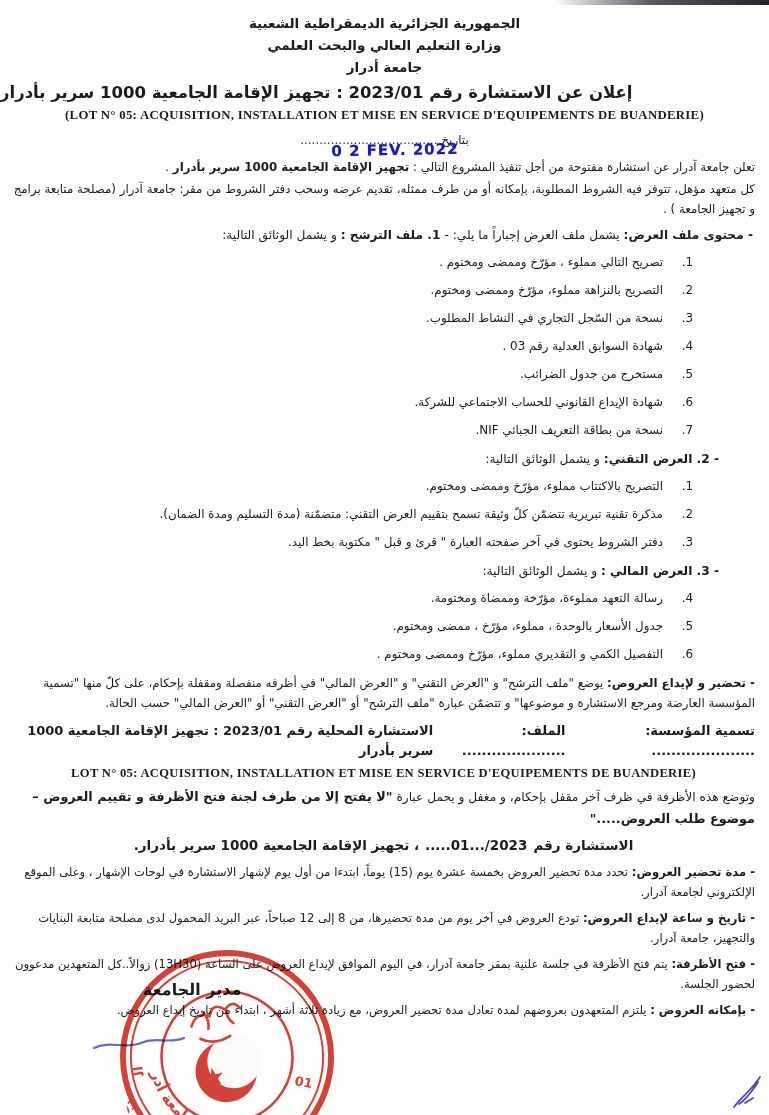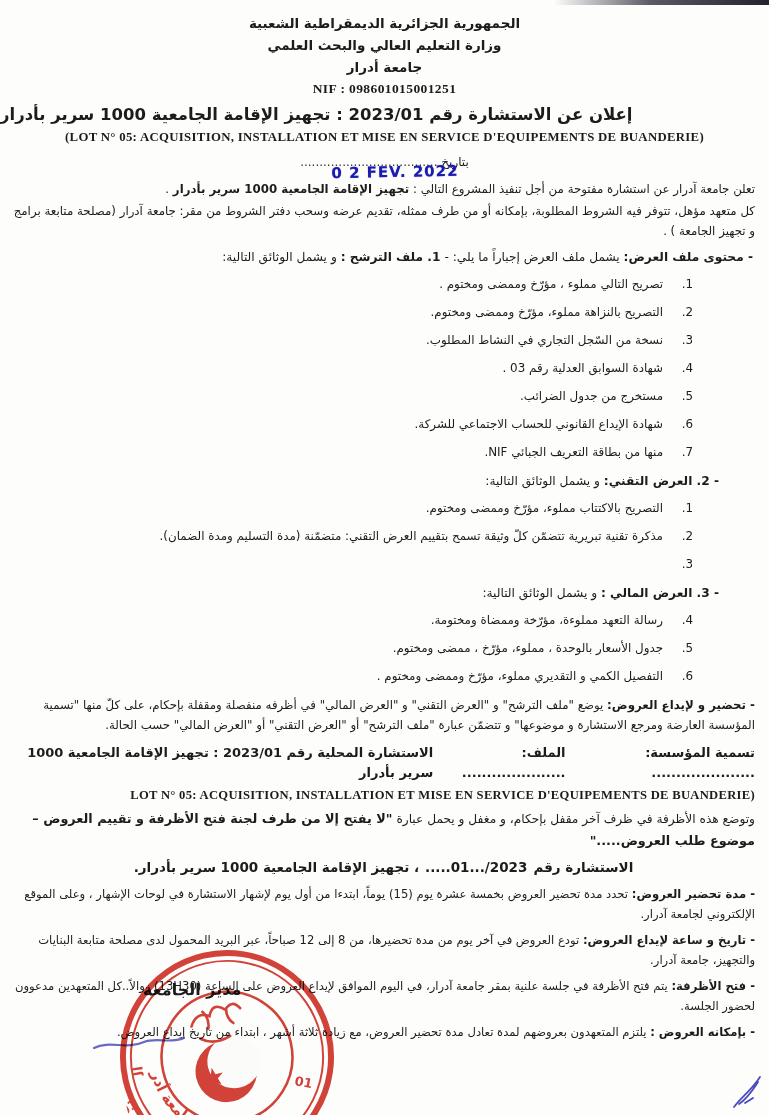--- a/index.html
+++ b/index.html
@@ -30,21 +30,21 @@
   
   .body-text { padding:0 14px 0 12px; }
   .para { font-size:11.8px; line-height:20px; text-align:right; margin-top:2px; }
   .b { font-weight:bold; }
   .sec-head { font-size:12.2px; line-height:21px; margin:6px 36px 0 0; }
   ul.doclist { list-style:none; margin:7px 62px 0 0; }
   ul.doclist li { display:flex; gap:14px; font-size:11.9px; line-height:19px; margin-bottom:9px; }
   ul.doclist li .num { min-width:16px; text-align:right; }
   .env-line { display:flex; justify-content:space-between; font-size:13px;
     font-weight:bold; margin-top:8px; line-height:20px; }
-  .lot-line { direction:ltr; text-align:right; font-size:12.6px; font-weight:bold;
+  .lot-line { direction:ltr; text-align:center; font-size:12.6px; font-weight:bold;
     font-family:"Liberation Serif", serif; margin-top:5px; letter-spacing:.3px; }
   .outer-env { font-size:12.2px; line-height:21px; text-align:right; margin-top:5px; }
   .outer-env .b { font-size:12.8px; }
   .consult-line { display:flex; justify-content:center; gap:6px; font-size:13.5px;
     font-weight:bold; margin-top:7px; }
   .consult-line .num { direction:ltr; unicode-bidi:isolate; }
   .notes { margin-top:10px; }
   .note { font-size:11.6px; line-height:19.5px; text-align:right; margin-bottom:7px; }
   
   .signature { position:absolute; right:528px; top:980px; font-size:16px; font-weight:bold;
@@ -57,21 +57,20 @@
 </head>
 <body>
 
 <div class="page">
   <div class="scan-shadow" style="width:215px"></div>
 
   <div class="hdr">
     <div class="h-line">الجمهورية الجزائرية الديمقراطية الشعبية</div>
     <div class="h-line">وزارة التعليم العالي والبحث العلمي</div>
     <div class="h-line">جامعة أدرار</div>
-    <div class="h-nif">NIF : 098601015001251</div>
   </div>
 
   <div class="title-ar">إعلان عن الاستشارة رقم 2023/01 : تجهيز الإقامة الجامعية 1000 سرير بأدرار</div>
   <div class="title-fr">(LOT N° 05: ACQUISITION, INSTALLATION ET MISE EN SERVICE D'EQUIPEMENTS DE BUANDERIE)</div>
 
   <div class="date-row">
     <span>بتاريخ</span>
     <span class="dots">....................................</span>
     <div class="date-stamp">0 2 FEV. 2022</div>
   </div>
@@ -112,39 +111,40 @@
       <li>
           <span class="num">5.</span>
           <span>مستخرج من جدول الضرائب.</span>
         </li>
       <li>
           <span class="num">6.</span>
           <span>شهادة الإيداع القانوني للحساب الاجتماعي للشركة.</span>
         </li>
       <li>
           <span class="num">7.</span>
-          <span>منها من بطاقة التعريف الجبائي NIF.</span>
+          <span>نسخة من بطاقة التعريف الجبائي NIF.</span>
         </li>
     </ul>
 
     <div class="sec-head">
       <span class="b">- 2. العرض التقني:</span>
       <span>و يشمل الوثائق التالية:</span>
     </div>
     <ul class="doclist">
       <li>
           <span class="num">1.</span>
           <span>التصريح بالاكتتاب مملوء، مؤرّخ وممضى ومختوم.</span>
         </li>
       <li>
           <span class="num">2.</span>
           <span>مذكرة تقنية تبريرية تتضمّن كلّ وثيقة تسمح بتقييم العرض التقني: متضمّنة (مدة التسليم ومدة الضمان).</span>
         </li>
       <li>
           <span class="num">3.</span>
+          <span>دفتر الشروط يحتوى في آخر صفحته العبارة " قرئ و قبل " مكتوبة بخط اليد.</span>
         </li>
     </ul>
 
     <div class="sec-head">
       <span class="b">- 3. العرض المالي :</span>
       <span>و يشمل الوثائق التالية:</span>
     </div>
     <ul class="doclist">
       <li>
           <span class="num">4.</span>

